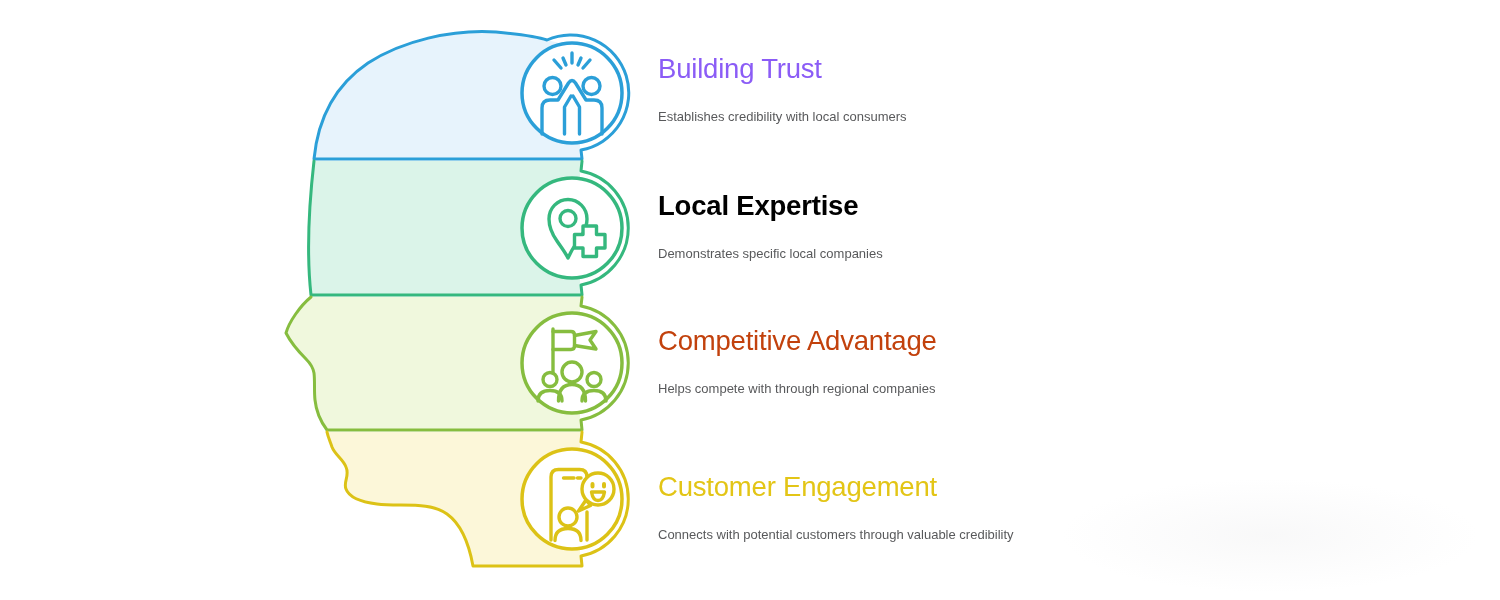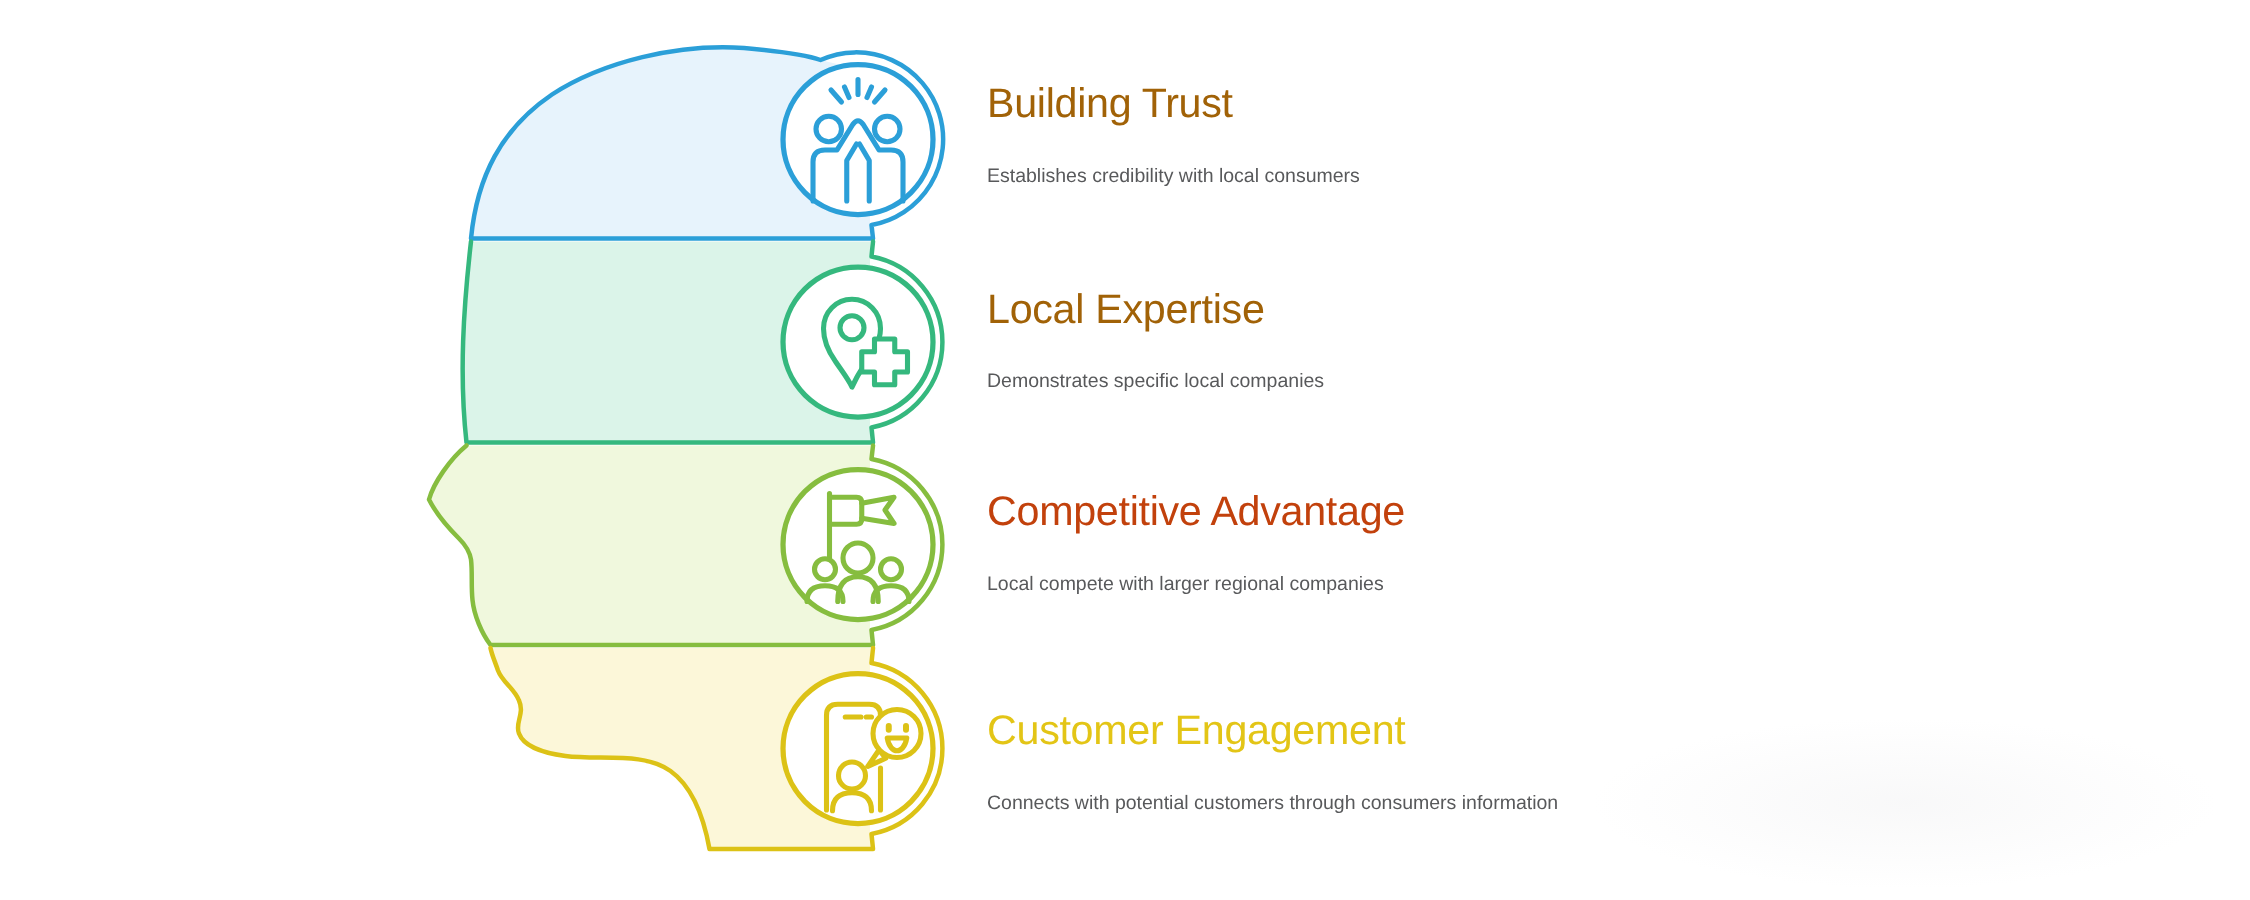--- a/index.html
+++ b/index.html
@@ -97,31 +97,31 @@
         <path stroke-width="4" d="M70.5,35 V37.5 M82,35 V37.5"></path>
         <path d="M69.5,43 C70.5,49 73.5,51.5 76,51.5 C78.5,51.5 81.5,49 82.5,43 Z"></path>
         <circle cx="46" cy="68" r="9"></circle>
         <path d="M33,91.5 Q33,79.5 46,79.5 Q59,79.5 59,91.5"></path>
       </g>
     </g>
   </svg>
 
   <div class="rows">
     <div class="row row-1">
-      <h2 style="color: #a16207;">Building Trust</h2>
+      <h2 style="color: #8b5cf6;">Building Trust</h2>
       <p>Establishes credibility with local consumers</p>
     </div>
     <div class="row row-2">
-      <h2 style="color: #a16207;">Local Expertise</h2>
+      <h2 style="color: #000000; font-weight: bold;">Local Expertise</h2>
       <p>Demonstrates specific local companies</p>
     </div>
     <div class="row row-3">
       <h2 style="color: #c2410c;">Competitive Advantage</h2>
-      <p>Local compete with larger regional companies</p>
+      <p>Helps compete with through regional companies</p>
     </div>
     <div class="row row-4">
       <h2 style="color: rgb(227, 197, 22);">Customer Engagement</h2>
-      <p>Connects with potential customers through consumers information</p>
+      <p>Connects with potential customers through valuable credibility</p>
     </div>
   </div>
 
   <div class="smudge"></div>
 </div>
 
 </body></html>

